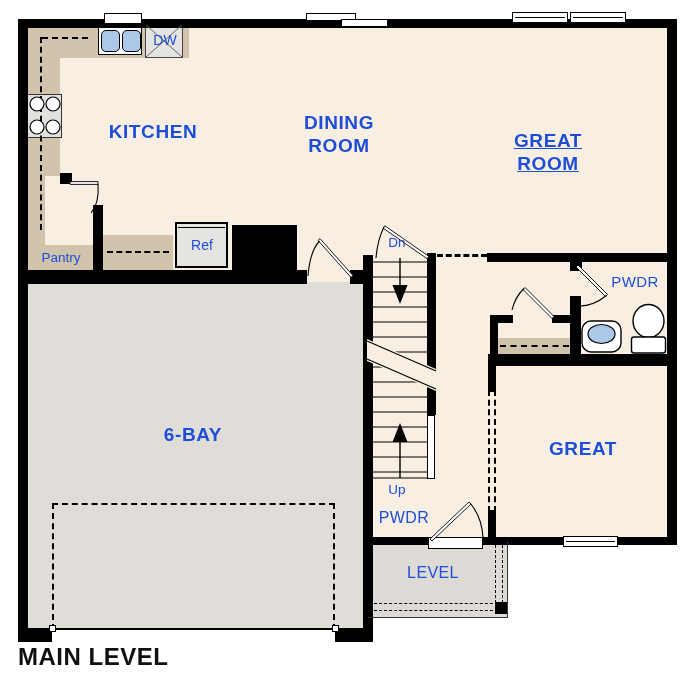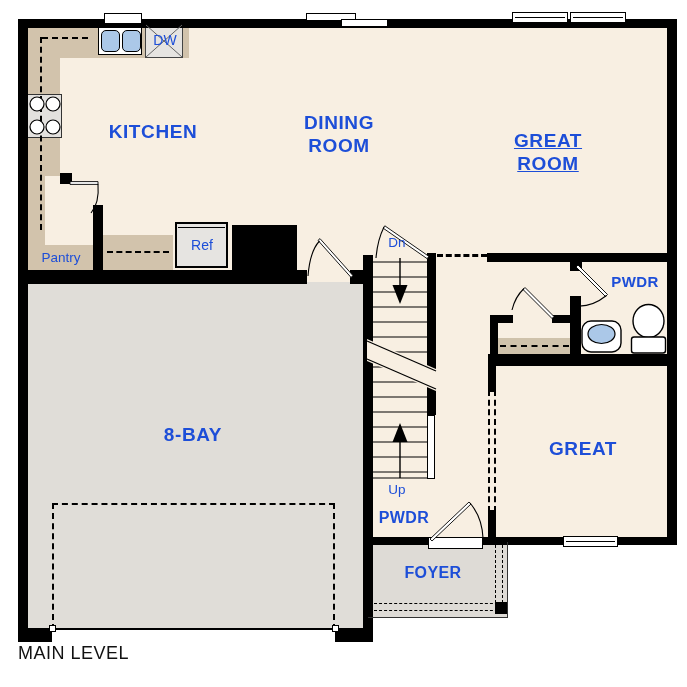--- a/index.html
+++ b/index.html
@@ -8,25 +8,25 @@
   .abs{position:absolute;}
   .wall{position:absolute;background:var(--wall);}
   .tan{position:absolute;background:var(--counter);}
   .floor-main{position:absolute;left:18px;top:19px;width:659px;height:526px;background:var(--floor);}
   .floor-garage{position:absolute;left:27px;top:282px;width:336px;height:346px;background:var(--garage_floor);}
   .floor-porch{position:absolute;left:368px;top:542px;width:139px;height:75px;background:var(--porch_floor);}
   .window{position:absolute;background:#fff;border:1.4px solid #000;box-sizing:border-box;}
   .winline{position:absolute;left:2px;right:2px;top:45%;border-top:1px solid #000;}
   .lbl{position:absolute;transform:translate(-50%,-50%);white-space:nowrap;color:#1d4ed8;}
   .big{font-size:19px;font-weight:bold;letter-spacing:.6px;text-align:center;line-height:23px;}
-  .med{font-size:15px;font-weight:bold;letter-spacing:.4px;}
+  .med{font-size:15px;font-weight:normal;letter-spacing:.4px;}
   .sml{font-size:13.5px;font-weight:normal;}
   .dashT{position:absolute;border-top:2px dashed #000;height:0;}
   .dashL{position:absolute;border-left:2px dashed #000;width:0;}
-  .title{position:absolute;font-size:18px;font-weight:normal;letter-spacing:.5px;color:#111;}
+  .title{position:absolute;font-size:24px;font-weight:bold;letter-spacing:.5px;color:#111;}
 </style>
 </head>
 <body>
 
 <div class="stage">
 
   <div class="floor-main"></div>
   <div class="floor-garage"></div>
   <div class="floor-porch"></div>
 
@@ -200,26 +200,26 @@
   <div class="lbl big" style="left:153px;top:131px;">KITCHEN</div>
   <div class="lbl big" style="left:339px;top:134px;">
     <div>DINING</div>
     <div>ROOM</div>
   </div>
   <div class="lbl big" style="left:548px;top:152px;text-decoration:underline;">
     <div>GREAT</div>
     <div>ROOM</div>
   </div>
   <div class="lbl big" style="left:193px;top:434px;">
-    <div>8-BAY</div>
+    <div>6-BAY</div>
   </div>
   <div class="lbl big" style="left:583px;top:448px;">GREAT</div>
   <div class="lbl med" style="left:635px;top:281px;">PWDR</div>
   <div class="lbl med" style="left:404px;top:518px;font-size:16px;">PWDR</div>
-  <div class="lbl med" style="left:433px;top:573px;font-size:16px;">FOYER</div>
+  <div class="lbl med" style="left:433px;top:573px;font-size:16px;">LEVEL</div>
   <div class="lbl sml" style="left:61px;top:257px;">Pantry</div>
   <div class="lbl sml" style="left:202px;top:245px;font-size:14px;">Ref</div>
   <div class="lbl sml" style="left:165px;top:40px;font-size:14px;">DW</div>
   <div class="lbl sml" style="left:397px;top:242px;">Dn</div>
   <div class="lbl sml" style="left:397px;top:489px;">Up</div>
   <div class="title" style="left:18px;top:643px;">MAIN LEVEL</div>
 
 </div>
 
 </body></html>

